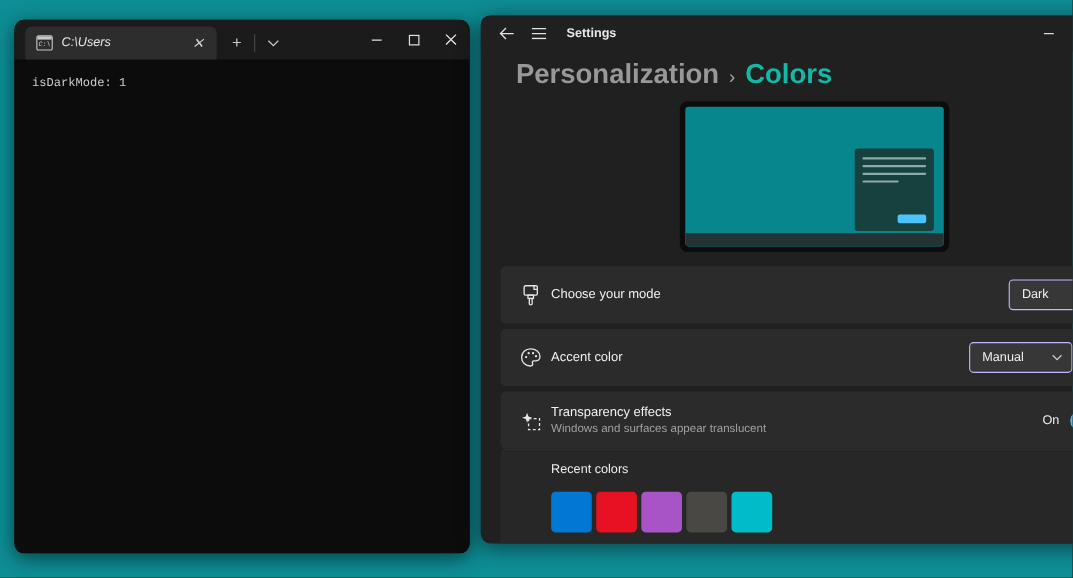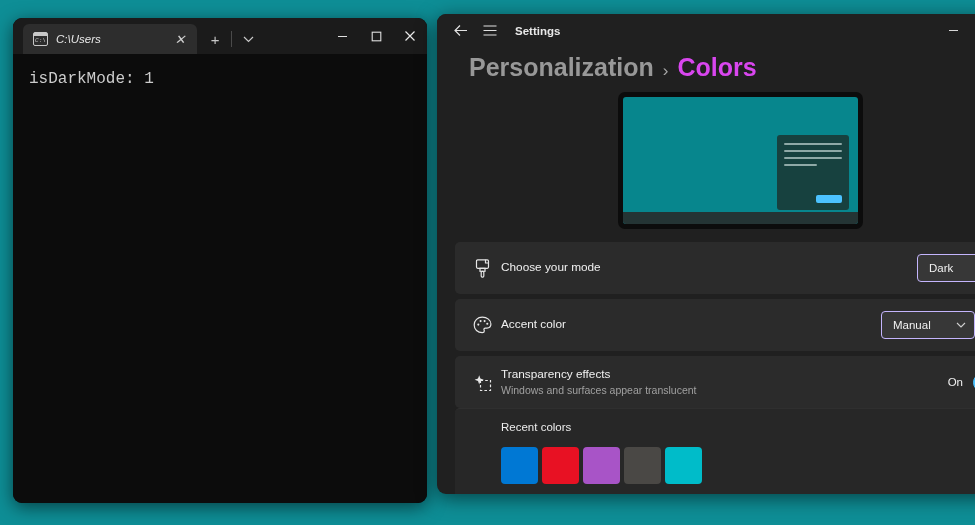--- a/index.html
+++ b/index.html
@@ -114,21 +114,21 @@
     display: flex; align-items: center; justify-content: center;
     color: #e0e0e0;
   }
   #terminal-body {
     flex: 1;
     padding: 16px 0 0 16px;
     background: #0c0c0c;
   }
   #terminal-line {
     font-family: "Liberation Mono", monospace;
-    font-size: 16px;
+    font-size: 11px;
     color: #cccccc;
     white-space: pre;
   }
 
   
   #settings-window {
     position: absolute;
     left: 437px; top: 14px;
     width: 606px; height: 480px;
     background: #202020;
@@ -181,21 +181,21 @@
     font-weight: 600;
     color: #989898;
   }
   #breadcrumb-sep {
     font-size: 17px;
     color: #a8a8a8;
   }
   #breadcrumb-current {
     font-size: 25px;
     font-weight: 600;
-    color: #d946ef;
+    color: #14b8a6;
   }
   #settings-content {
     flex: 1;
     overflow: hidden;
     padding: 0 18px;
   }
 
   
   #preview-card {
     width: 245px;

